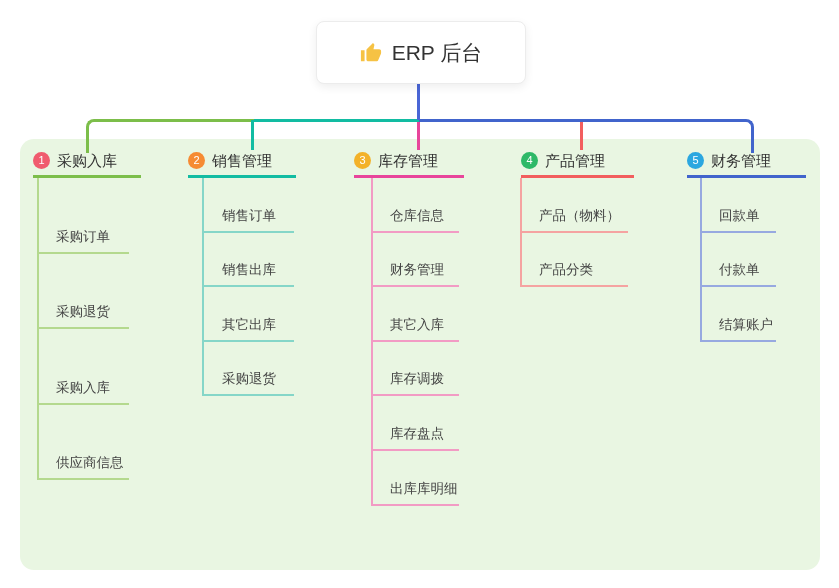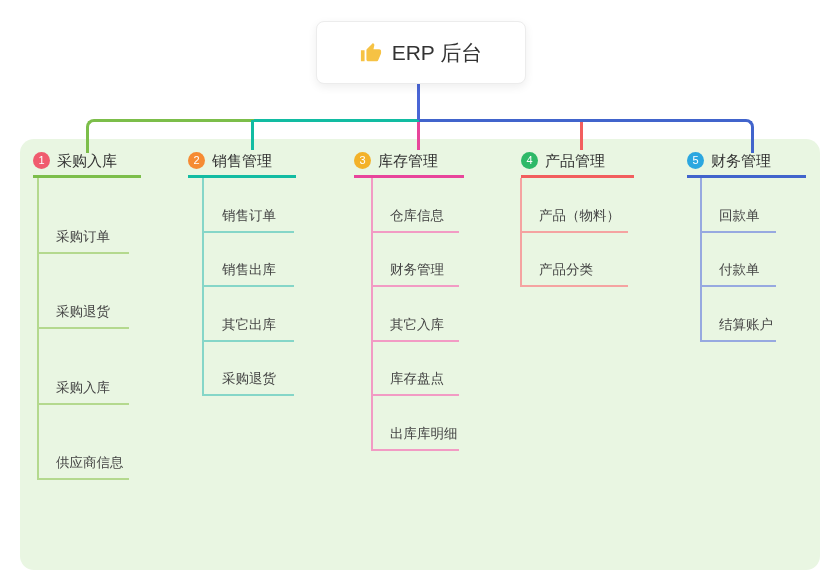--- a/index.html
+++ b/index.html
@@ -104,20 +104,21 @@
     <div class="child">销售订单</div>
     <div class="child">销售出库</div>
     <div class="child">其它出库</div>
     <div class="child">采购退货</div>
   </div>
 
   <div class="branch-col c3">
     <div class="child">仓库信息</div>
     <div class="child">财务管理</div>
     <div class="child">其它入库</div>
+    <div class="child">库存调拨</div>
     <div class="child">库存盘点</div>
     <div class="child">出库库明细</div>
   </div>
 
   <div class="branch-col c4">
     <div class="child">产品（物料）</div>
     <div class="child">产品分类</div>
   </div>
 
   <div class="branch-col c5">

